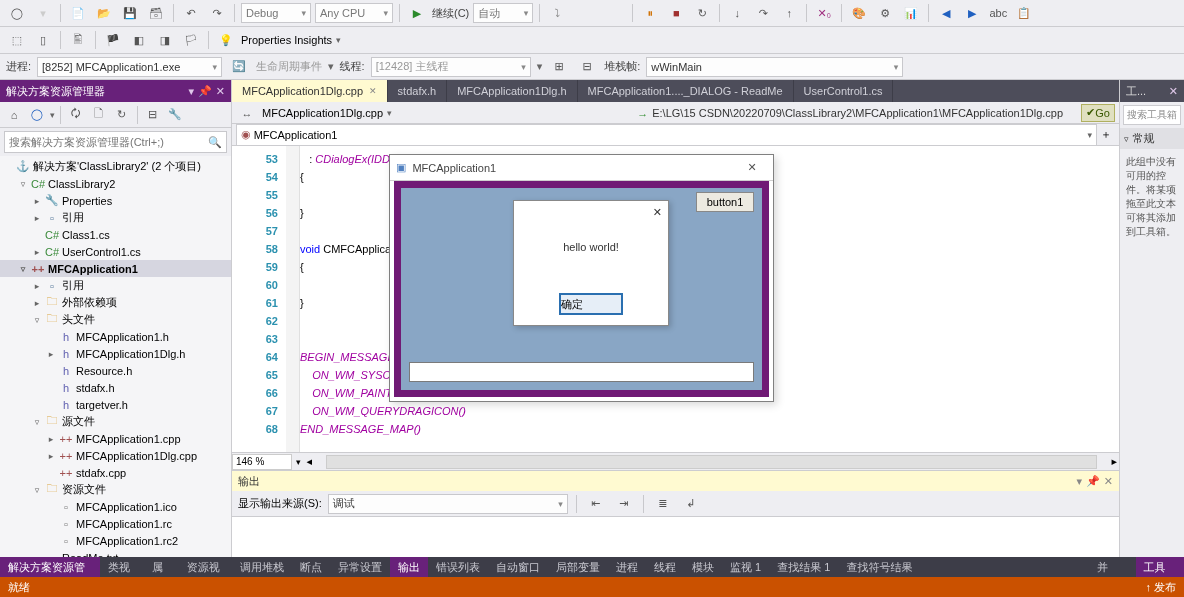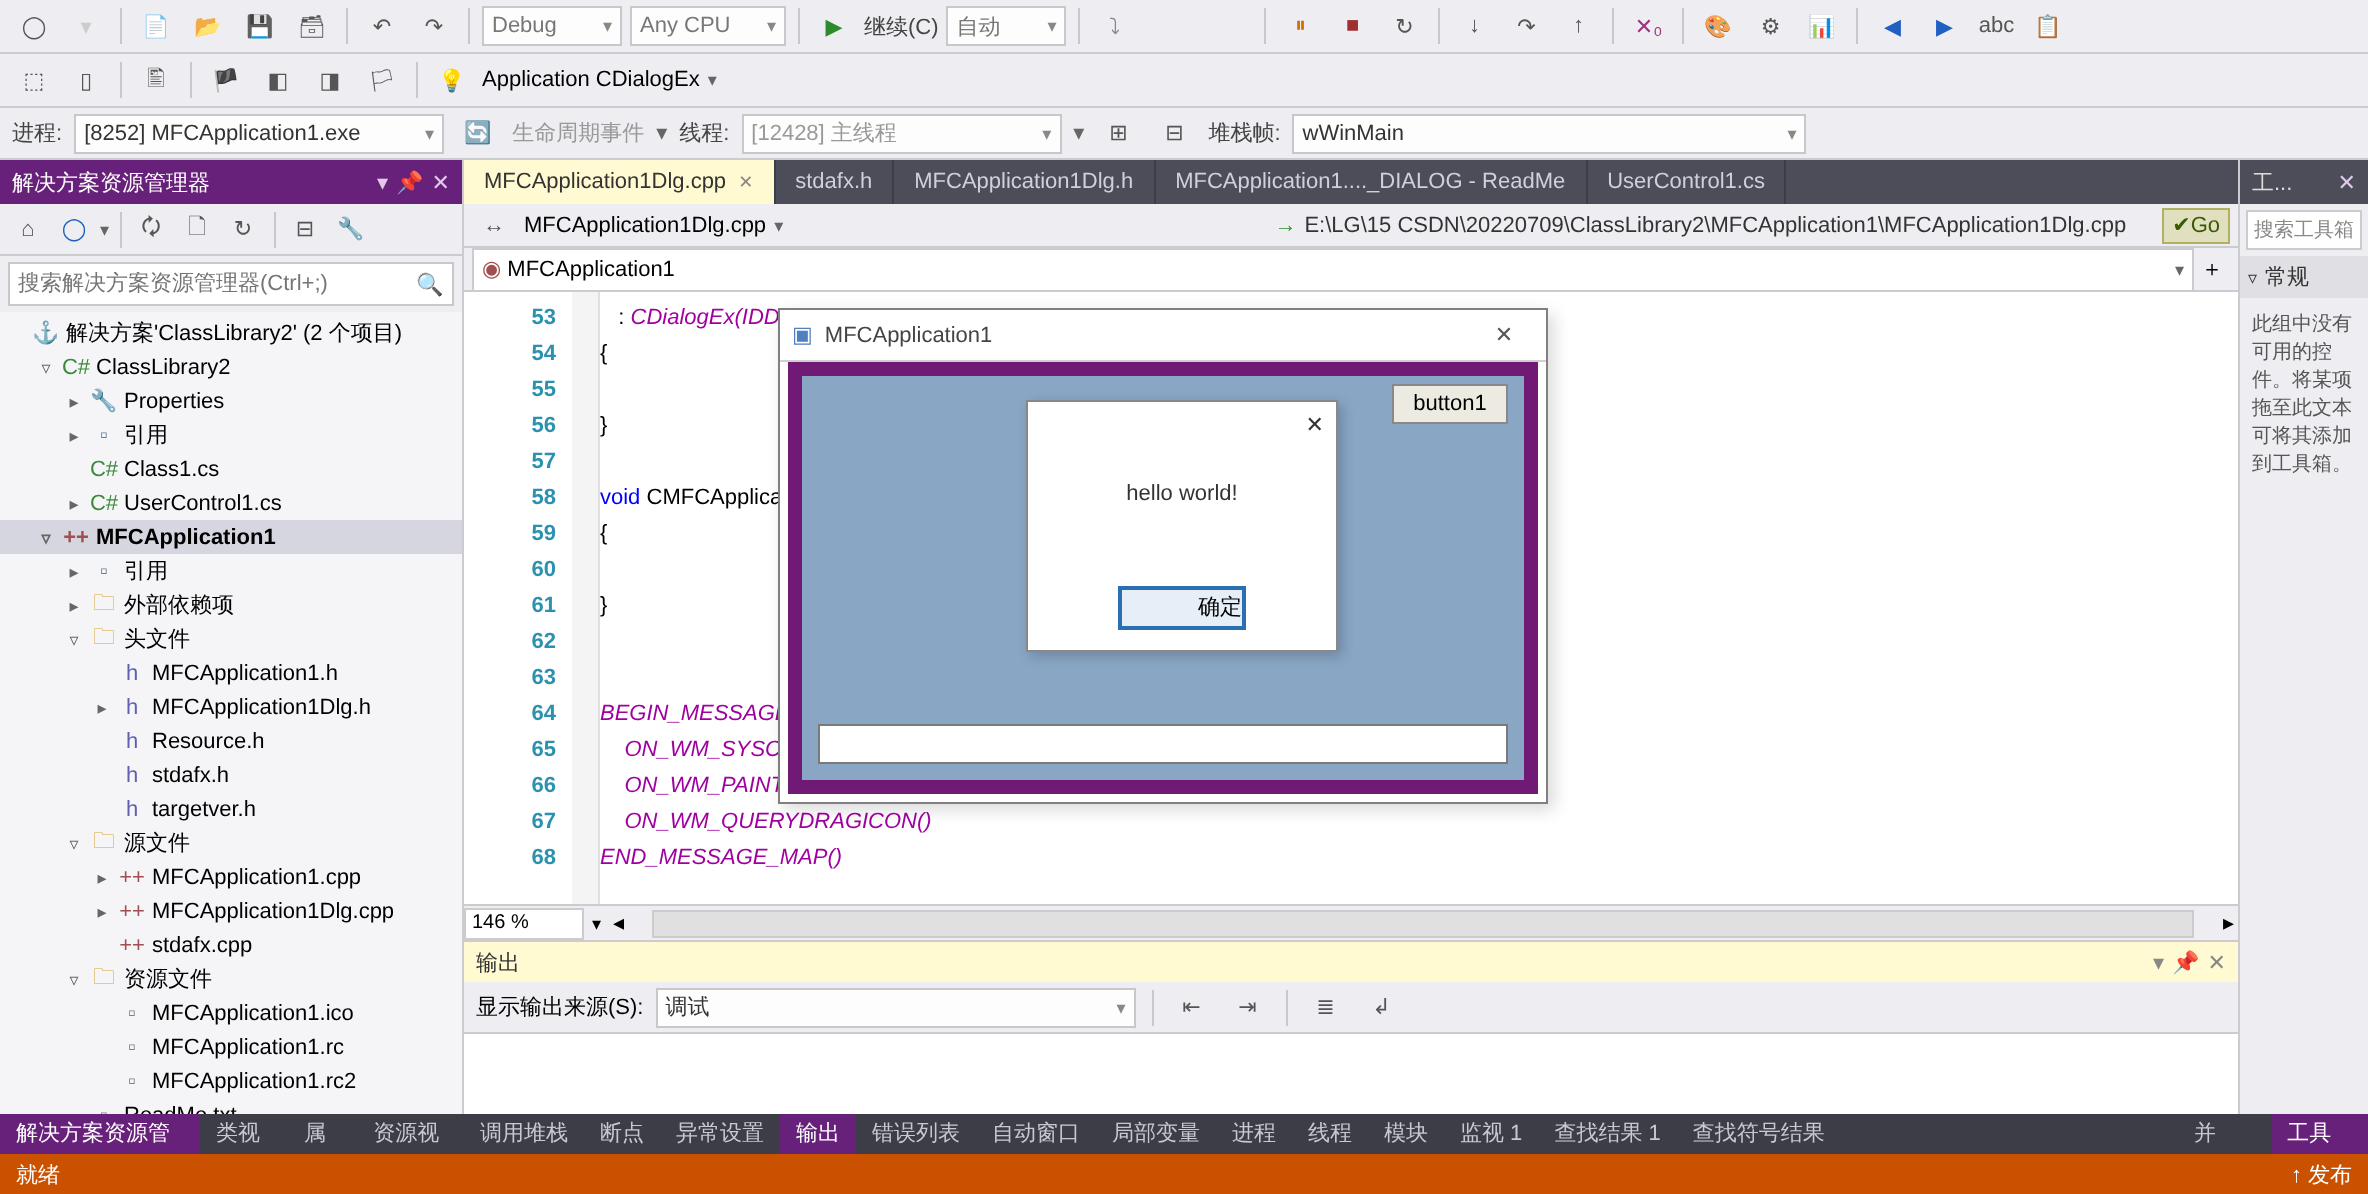--- a/index.html
+++ b/index.html
@@ -75,21 +75,21 @@
 .mfc-title{ height:26px; display:flex; align-items:center; padding:0 6px; gap:6px; border-bottom:1px solid #d0d0d0;}
 .mfc-title .ttl{flex:1; color:#444;}
 .mfc-title .wbtn{width:30px; text-align:center; color:#555; cursor:pointer;}
 .mfc-client{ position:absolute; top:26px; left:4px; right:4px; bottom:4px; background:#ece9d8; border:7px solid #701a75;}
 .mfc-client{ background:#89a6c5;}
 .mfc-btn{ position:absolute; right:8px; top:4px; width:58px; height:20px; background:#eceae1; border:1px solid #888; text-align:center; line-height:18px; cursor:pointer;}
 .mfc-edit{ position:absolute; left:8px; right:8px; bottom:8px; height:20px; background:#fff; border:1px solid #7a7a7a;}
 .msgbox{ position:absolute; left:112px; top:12px; width:156px; height:126px; background:#fff; border:1px solid #888; box-shadow:2px 2px 6px rgba(0,0,0,.2);}
 .msgbox .mb-t{ height:22px; display:flex; justify-content:flex-end; align-items:center; padding:0 6px; color:#333;}
 .msgbox .mb-body{ text-align:center; padding:18px 8px 8px; color:#333;}
-.msgbox .mb-ok{ position:absolute; bottom:10px; left:50%; transform:translateX(-50%); width:64px; height:22px; border:2px solid #2a6fb0; background:#e6eef7; text-align:right; line-height:18px; cursor:pointer;}
+.msgbox .mb-ok{ position:absolute; bottom:10px; left:50%; transform:translateX(-50%); width:64px; height:22px; border:2px solid #2a6fb0; background:#e6eef7; text-align:left; line-height:18px; cursor:pointer;}
 
 
 .output-panel{ border-top:1px solid #ccccd0;}
 .output-header{height:20px; background:#fffad1; color:#333; display:flex; align-items:center; padding:0 6px;}
 .output-header .ph-actions{ margin-left:auto; display:flex; gap:4px; color:#888;}
 .output-tb{ height:26px; display:flex; align-items:center; gap:6px; padding:0 6px; background:#eeeef2; border-bottom:1px solid #ccccd0;}
 .output-body{ height:40px; background:#fff;}
 
 
 .panel-r{ width:65px; border-left:1px solid #ccccd0;}
@@ -158,21 +158,21 @@
   <span class="tb-btn">▯</span>
   <span class="tb-sep"></span>
   <span class="tb-btn">🖺</span>
   <span class="tb-sep"></span>
   <span class="tb-btn">🏴</span>
   <span class="tb-btn">◧</span>
   <span class="tb-btn">◨</span>
   <span class="tb-btn">🏳</span>
   <span class="tb-sep"></span>
   <span class="tb-btn" style="color:#68217a">💡</span>
-  <span>Application CDialogEx</span>
+  <span>Properties Insights</span>
   <span style="font-size:9px;color:#666">▾</span>
 </div>
 
 <div class="row2">
   <span class="lbl">进程:</span>
   <div class="combo dark" style="width:185px">[8252] MFCApplication1.exe</div>
   <span class="tb-btn">🔄</span>
   <span class="gray">生命周期事件</span>
   <span style="color:#666">▾</span>
   <span class="lbl">线程:</span>

